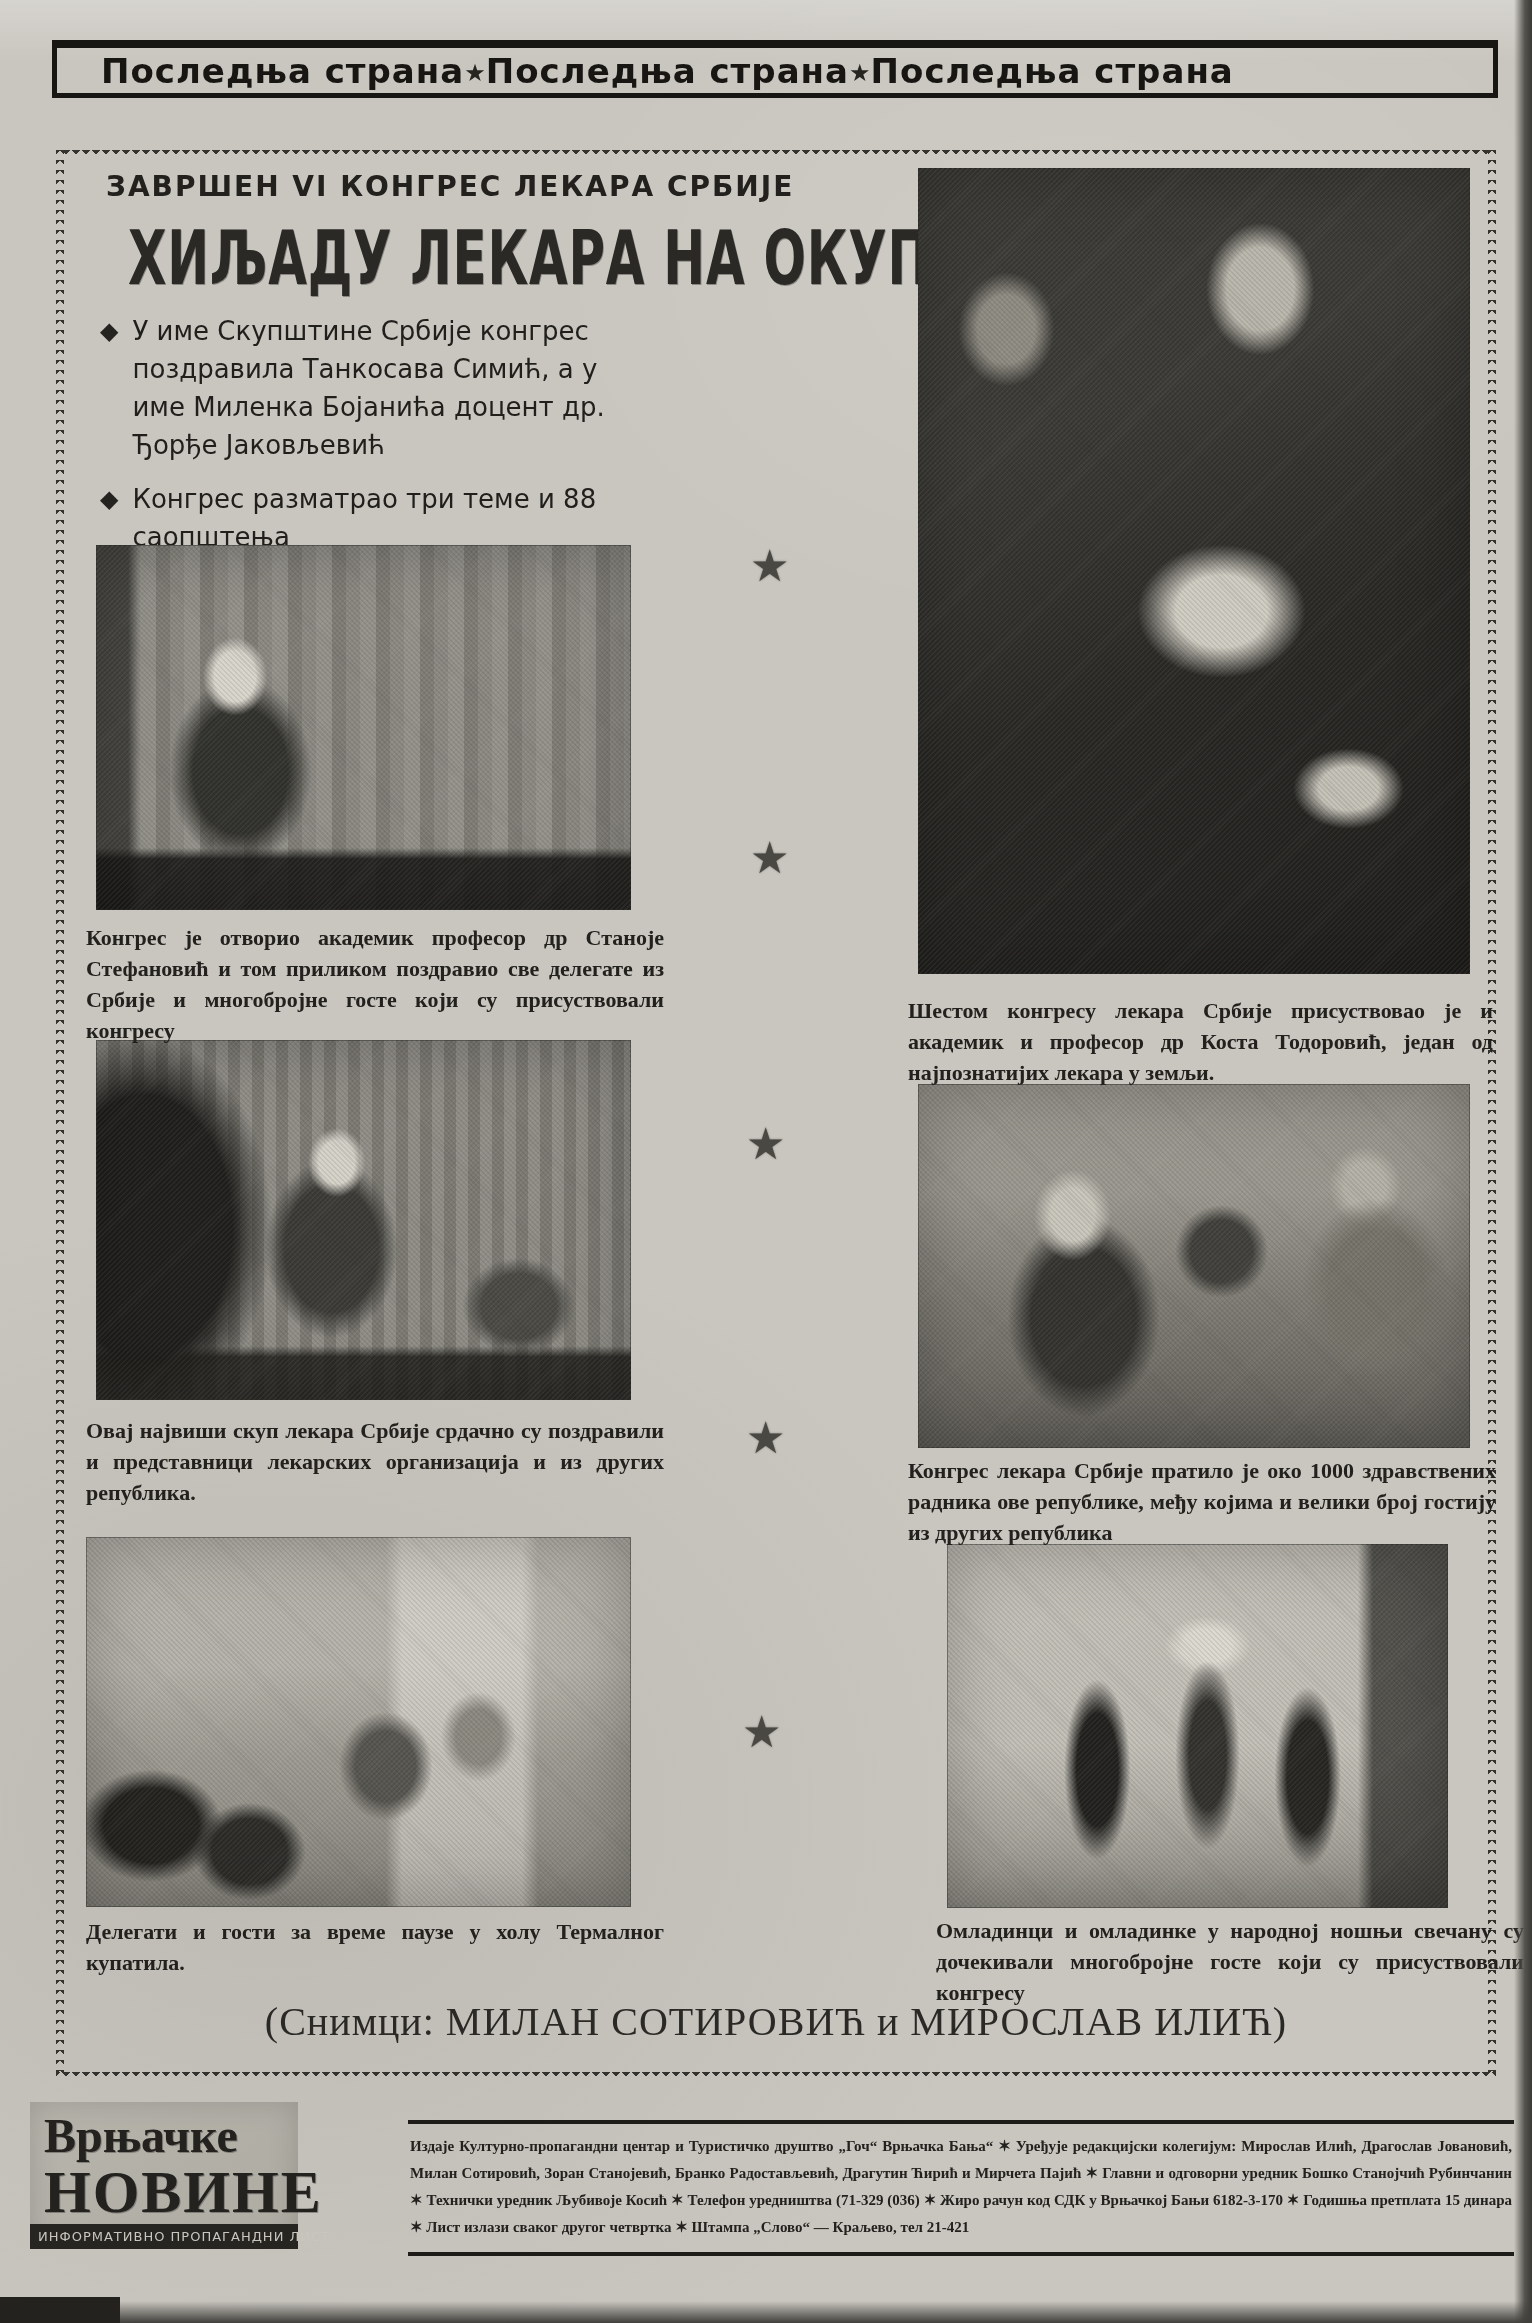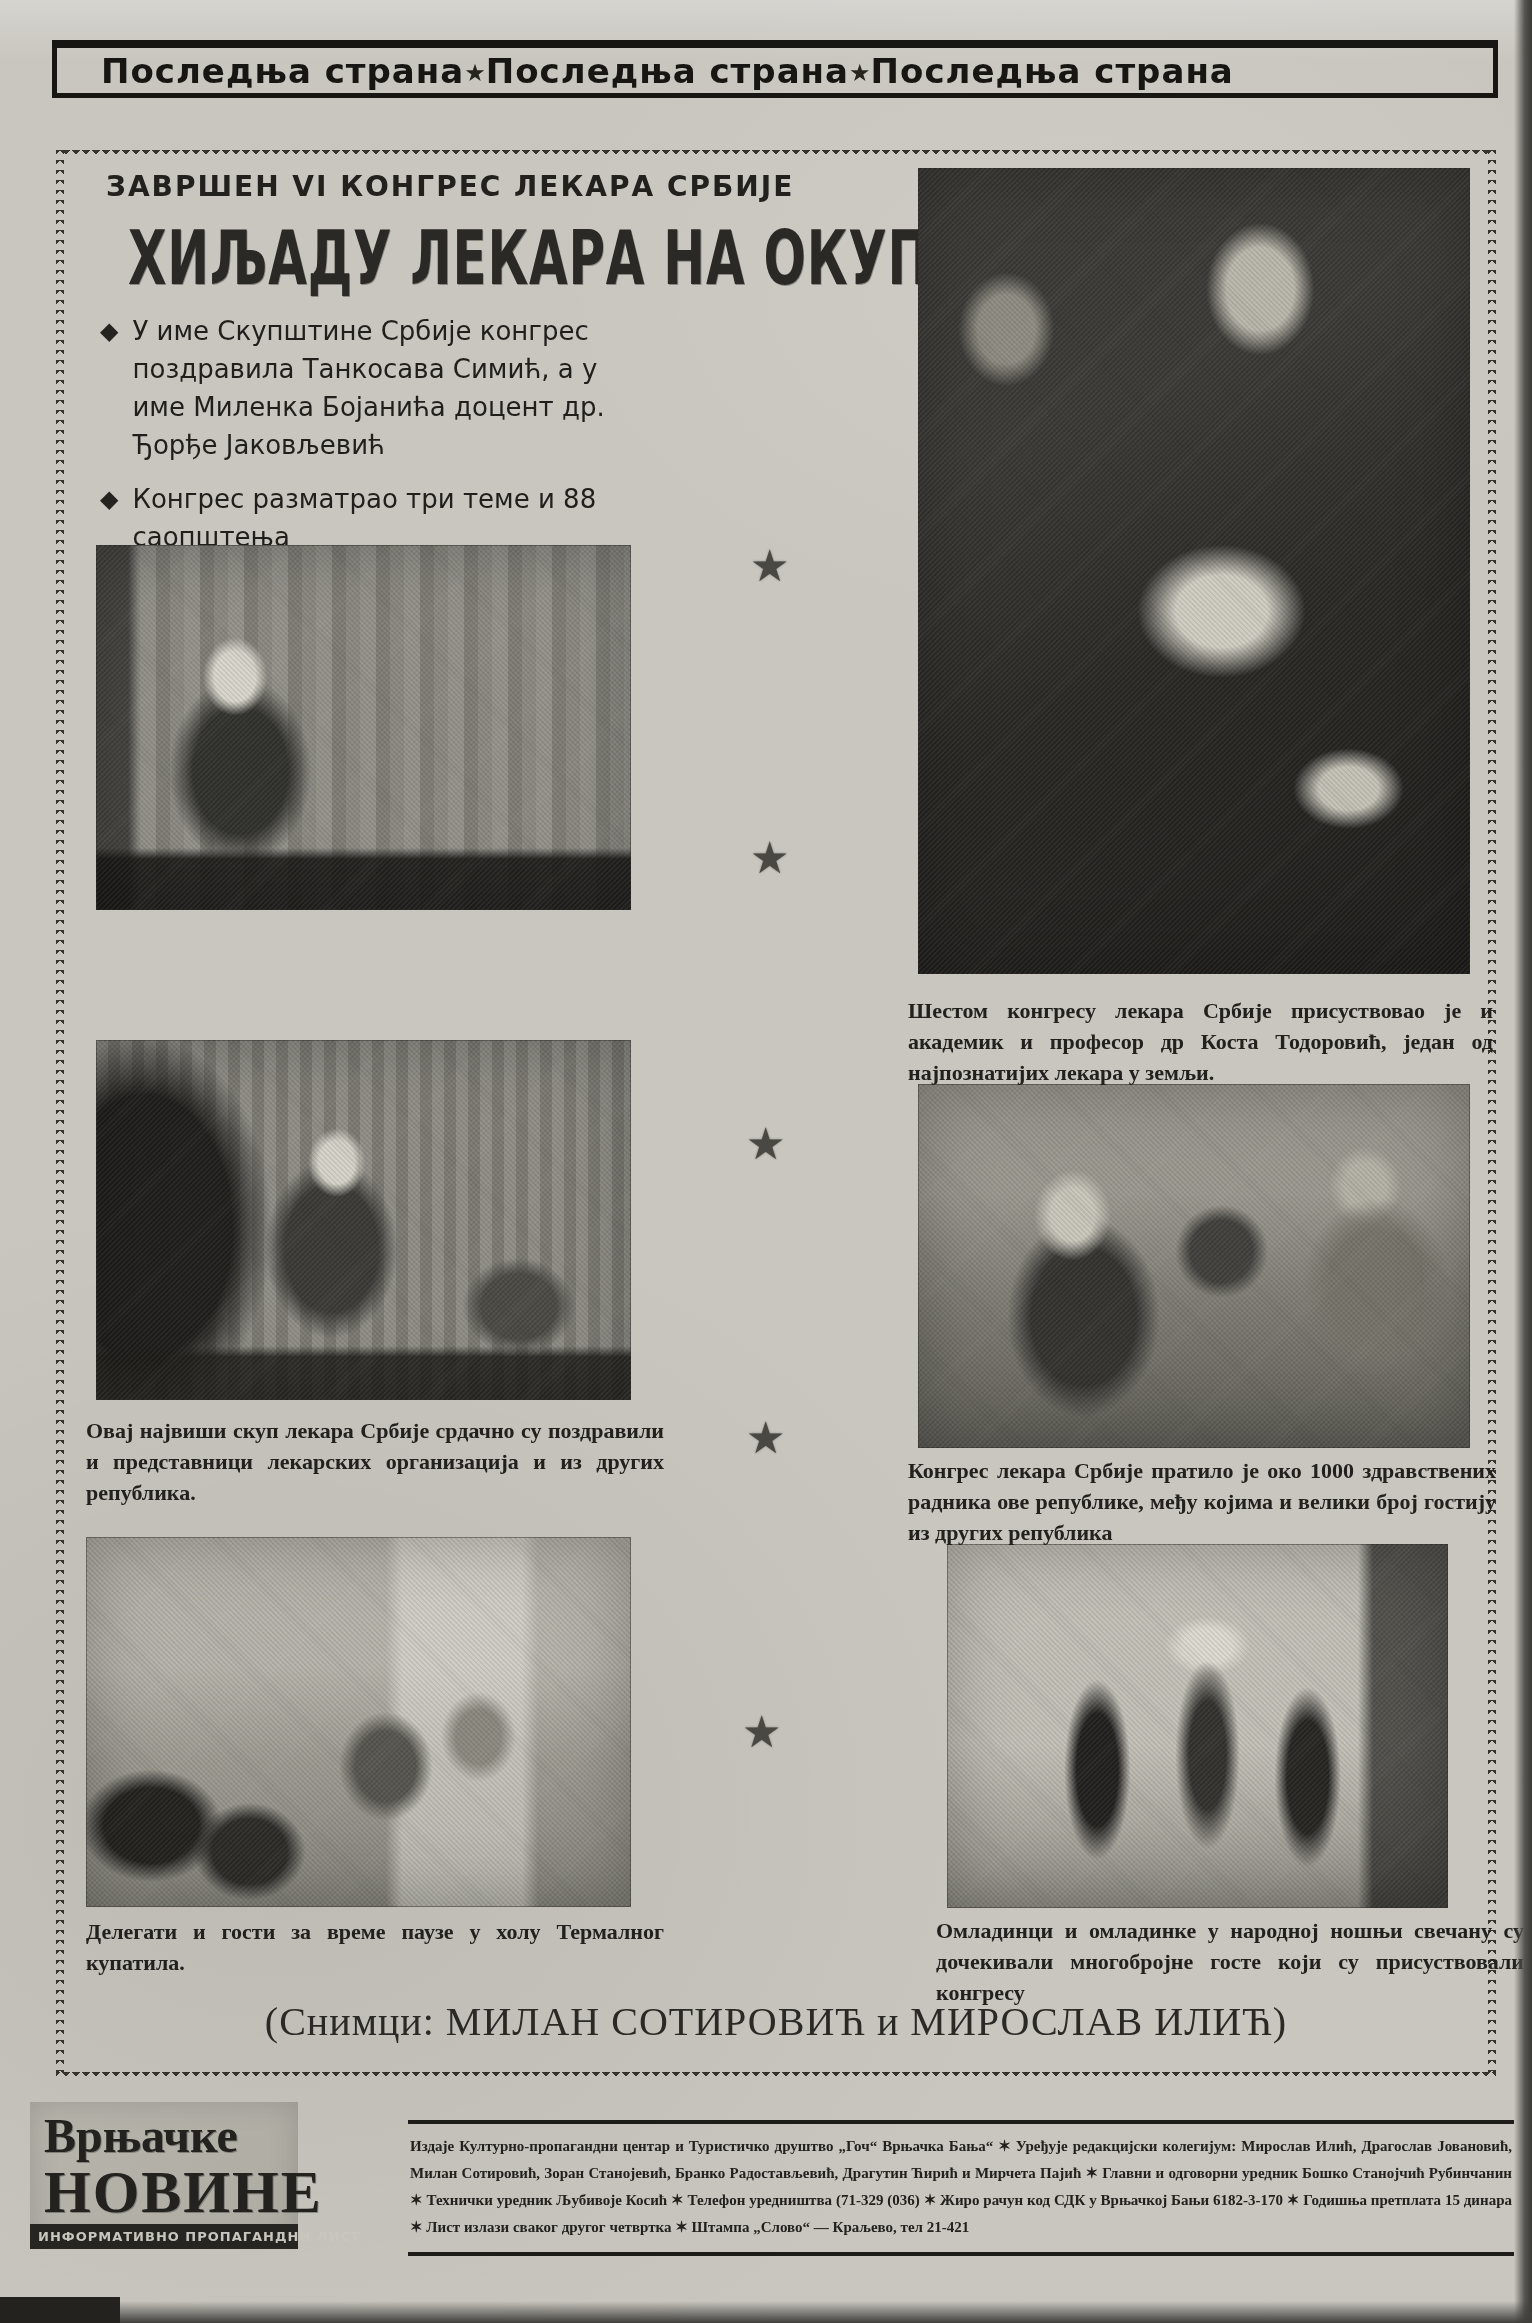--- a/index.html
+++ b/index.html
@@ -134,21 +134,21 @@
     font-family:"Liberation Serif", serif; font-size:40px; color:#2a2925; letter-spacing:1px;}
 
   
   .masthead{position:absolute; left:30px; top:2102px; width:268px;
     background:linear-gradient(135deg,#b7b4ac, #aeaba3); box-shadow:inset 0 0 30px rgba(0,0,0,.15);}
   .mh-inner{padding:10px 14px 2px;}
   .mh-top{font-family:"Liberation Serif", serif; font-weight:800; font-size:48px; color:#23221f;
     text-shadow:1px 1px 0 rgba(35,34,31,.35); line-height:1.0;}
   .mh-bottom{font-family:"Liberation Serif", serif; font-weight:800; font-size:60px; color:#23221f;
     letter-spacing:2px; line-height:1.0; margin-top:2px; text-shadow:1px 1px 0 rgba(35,34,31,.35);}
-  .mh-tagline{background:#262522; color:#c9c6be; font-size:13px; font-weight:bold;
+  .mh-tagline{background:#262522; color:#c9c6be; font-size:13px; font-weight:normal;
     letter-spacing:1px; padding:5px 8px; white-space:nowrap; font-family:"DejaVu Sans", sans-serif;}
 
   .imprint{position:absolute; left:408px; top:2120px; width:1106px; box-sizing:border-box;
     border-top:4px solid #1d1c19; border-bottom:4px solid #1d1c19;
     padding:9px 2px 11px;
     font-family:"Liberation Serif", serif; font-weight:bold; font-size:15px; line-height:27px;
     text-align:justify; color:#22211e;}
 </style>
 </head>
 <body>
@@ -184,20 +184,21 @@
     </div>
   </div>
 
   <div class="photo ph-l1"></div>
   <div class="photo ph-l2"></div>
   <div class="photo ph-l3"></div>
   <div class="photo ph-r1"></div>
   <div class="photo ph-r2"></div>
   <div class="photo ph-r3"></div>
 
+  <div class="caption cap-l1">Конгрес је отворио академик професор др Станоје Стефановић и том приликом поздравио све делегате из Србије и многобројне госте који су присуствовали конгресу</div>
   <div class="caption cap-l2">Овај највиши скуп лекара Србије срдачно су поздравили и представници лекарских организација и из других република.</div>
   <div class="caption cap-l3">Делегати и гости за време паузе у холу Термалног купатила.</div>
   <div class="caption cap-r1">Шестом конгресу лекара Србије присуствовао је и академик и професор др Коста Тодоровић, један од најпознатијих лекара у земљи.</div>
   <div class="caption cap-r2">Конгрес лекара Србије пратило је око 1000 здравствених радника ове републике, међу којима и велики број гостију из других република</div>
   <div class="caption cap-r3">Омладинци и омладинке у народној ношњи свечану су дочекивали многобројне госте који су присуствовали конгресу</div>
 
   <span class="gstar gs1">★</span>
   <span class="gstar gs2">★</span>
   <span class="gstar gs3">★</span>
   <span class="gstar gs4">★</span>

